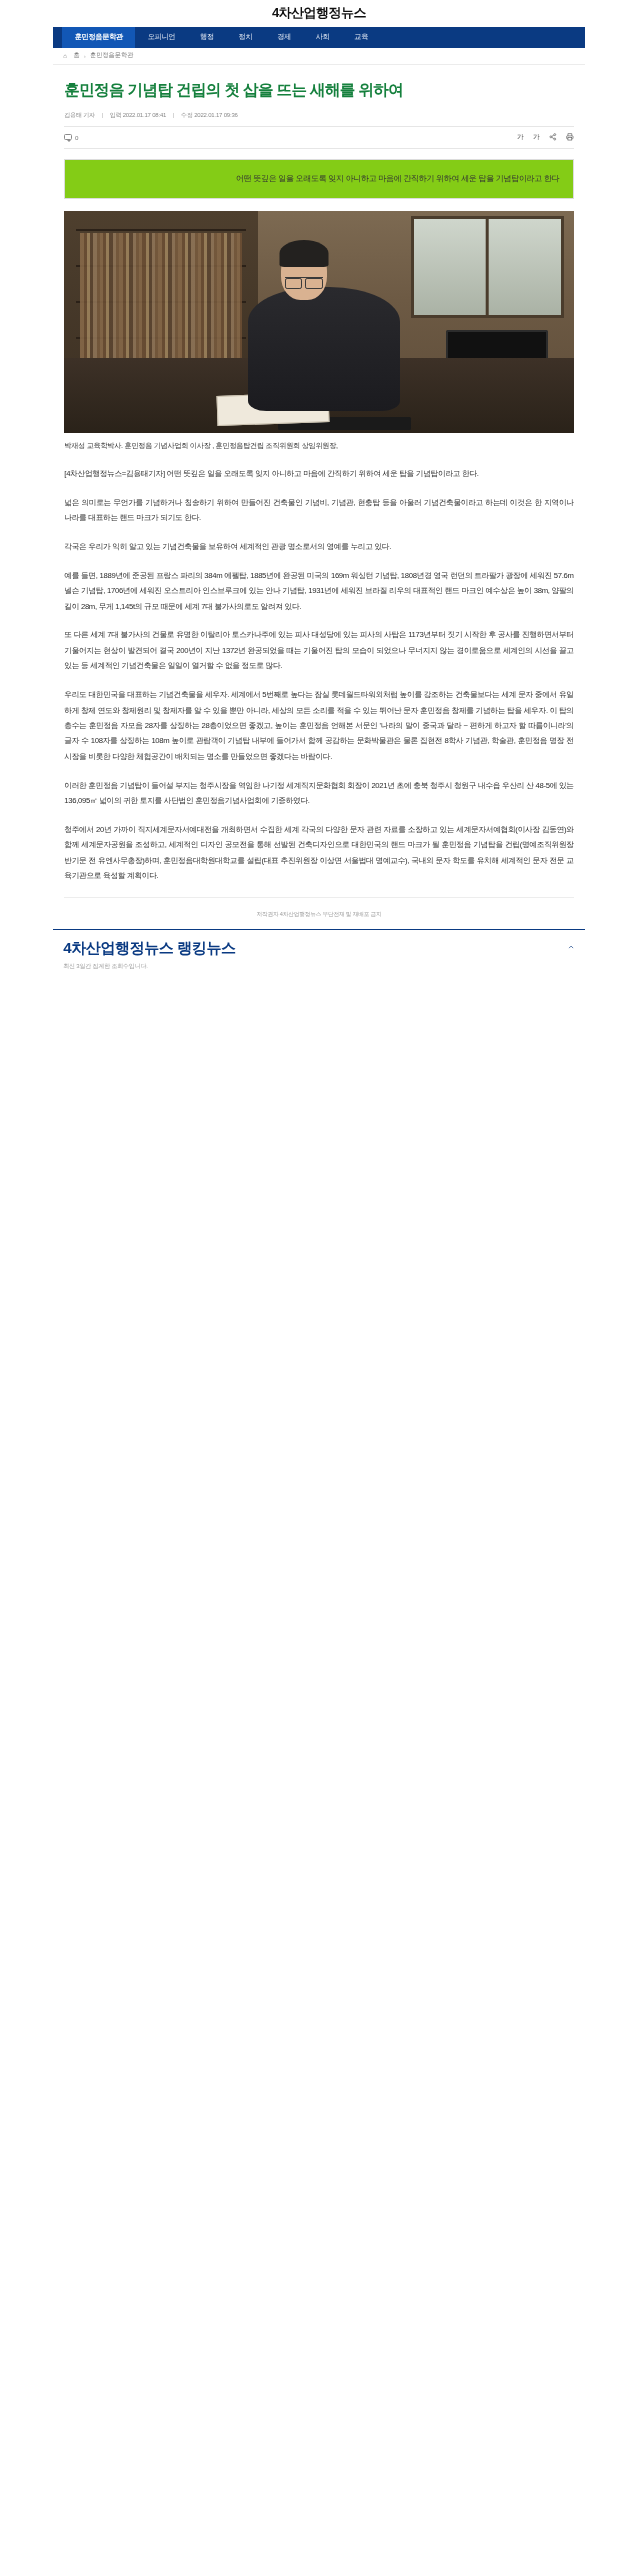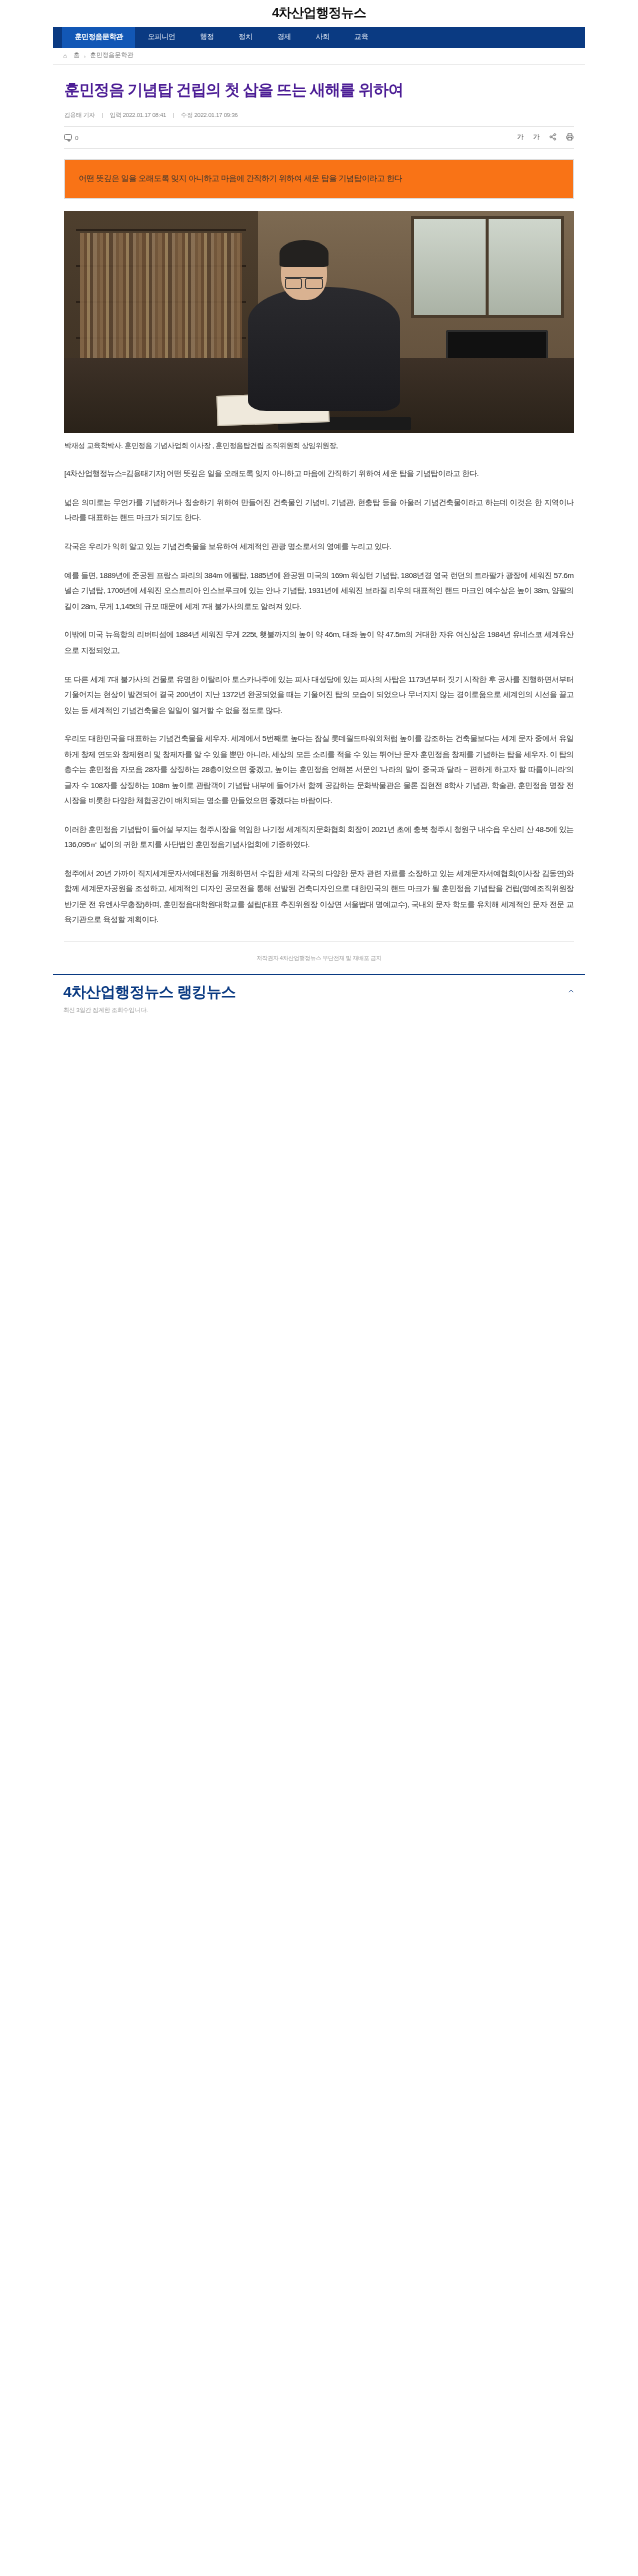--- a/index.html
+++ b/index.html
@@ -81,21 +81,21 @@
 
   
   .article {
     padding: 11.3px 11.3px 0 11.3px;
   }
   .headline {
     font-size: 15.5px;
     line-height: 1.32;
     font-weight: bold;
     letter-spacing: -0.6px;
-    color: #4c1d95;
+    color: #15803d;
     margin: 4.1px 0 10.3px 0;
   }
   .byline {
     font-size: 6px;
     color: #8a8a8a;
     display: flex;
     align-items: center;
     gap: 7.2px;
     padding-bottom: 6.2px;
     border-bottom: 0.5px solid #e6e6e6;
@@ -147,27 +147,28 @@
     width: 0; height: 0;
     border-left: 2.1px solid transparent;
     border-right: 2.1px solid transparent;
     border-top: 2.6px solid #8b8b8b;
   }
   .font-size-icons { font-size: 6.7px; color: #555; }
 
   
   .quote-box {
     border: 0.5px solid #dcdcdc;
-    background: #f97316;
+    background: #84cc16;
     margin: 10.3px 0 12.4px 0;
     padding: 11.3px 13.4px;
     font-size: 8px;
     line-height: 1.9;
     color: #333;
     letter-spacing: -0.3px;
+    text-align: right;
   }
 
   
   .photo-wrap {
     margin: 0 0 7.2px 0;
   }
   .photo {
     width: 100%;
     height: 222px;
     position: relative;
@@ -413,21 +414,20 @@
       </div>
     </div>
 
     <div class="caption">박재성 교육학박사. 훈민정음 기념사업회 이사장 , 훈민정음탑건립 조직위원회 상임위원장,</div>
 
     <div class="body-text">
       <p>[4차산업행정뉴스=김용태기자]  어떤 뜻깊은 일을 오래도록 잊지 아니하고 마음에 간직하기 위하여 세운 탑을 기념탑이라고 한다.</p>
       <p>넓은 의미로는 무언가를 기념하거나 칭송하기 위하여 만들어진 건축물인 기념비, 기념관, 현충탑 등을 아울러 기념건축물이라고 하는데 이것은 한 지역이나 나라를 대표하는 랜드 마크가 되기도 한다.</p>
       <p>각국은 우리가 익히 알고 있는 기념건축물을 보유하여 세계적인 관광 명소로서의 영예를 누리고 있다.</p>
       <p>예를 들면, 1889년에 준공된 프랑스 파리의 384m 에펠탑, 1885년에 완공된 미국의 169m 워싱턴 기념탑, 1808년경 영국 런던의 트라팔가 광장에 세워진 57.6m 넬슨 기념탑, 1706년에 세워진 오스트리아 인스브루크에 있는 안나 기념탑, 1931년에 세워진 브라질 리우의 대표적인 랜드 마크인 예수상은 높이 38m, 양팔의 길이 28m, 무게 1,145t의 규모 때문에 세계 7대 불가사의로도 알려져 있다.</p>
-      <p>이밖에 미국 뉴욕항의 리버티섬에 1884년 세워진 무게 225t, 횃불까지의 높이 약 46m, 대좌 높이 약 47.5m의 거대한 자유 여신상은 1984년 유네스코 세계유산으로 지정되었고,</p>
       <p>또 다른 세계 7대 불가사의 건물로 유명한 이탈리아 토스카나주에 있는 피사 대성당에 있는 피사의 사탑은 1173년부터 짓기 시작한 후 공사를 진행하면서부터 기울어지는 현상이 발견되어 결국 200년이 지난 1372년 완공되었을 때는 기울어진 탑의 모습이 되었으나 무너지지 않는 경이로움으로 세계인의 시선을 끌고 있는 등 세계적인 기념건축물은 일일이 열거할 수 없을 정도로 많다.</p>
       <p>우리도 대한민국을 대표하는 기념건축물을 세우자. 세계에서 5번째로 높다는 잠실 롯데월드타워외처럼 높이를 강조하는 건축물보다는 세계 문자 중에서 유일하게 창제 연도와 창제원리 및 창제자를 알 수 있을 뿐만 아니라, 세상의 모든 소리를 적을 수 있는 뛰어난 문자 훈민정음 창제를 기념하는 탑을 세우자. 이 탑의 층수는 훈민정음 자모음 28자를 상징하는 28층이었으면 좋겠고, 높이는 훈민정음 언해본 서문인 '나라의 말이 중국과 달라 ~ 편하게 하고자 할 따름이니라'의 글자 수 108자를 상징하는 108m 높이로 관람객이 기념탑 내부에 들어가서 함께 공감하는 문화박물관은 물론 집현전 8학사 기념관, 학술관, 훈민정음 명장 전시장을 비롯한 다양한 체험공간이 배치되는 명소를 만들었으면 좋겠다는 바람이다.</p>
       <p>이러한 훈민정음 기념탑이 들어설 부지는 청주시장을 역임한 나기정 세계직지문화협회 회장이 2021년 초에 충북 청주시 청원구 내수읍 우산리 산 48-5에 있는 136,095㎡ 넓이의 귀한 토지를 사단법인 훈민정음기념사업회에 기증하였다.</p>
       <p>청주에서 20년 가까이 직지세계문자서예대전을 개최하면서 수집한 세계 각국의 다양한 문자 관련 자료를 소장하고 있는 세계문자서예협회(이사장 김동연)와 함께 세계문자공원을 조성하고, 세계적인 디자인 공모전을 통해 선발된 건축디자인으로 대한민국의 랜드 마크가 될 훈민정음 기념탑을 건립(명예조직위원장 반기문 전 유엔사무총장)하며, 훈민정음대학원대학교를 설립(대표 추진위원장 이상면 서울법대 명예교수), 국내외 문자 학도를 유치해 세계적인 문자 전문 교육기관으로 육성할 계획이다.</p>
     </div>
 
     <div class="copyright">저작권자 4차산업행정뉴스 무단전재 및 재배포 금지</div>
   </article>
 
   <footer class="ranking">

